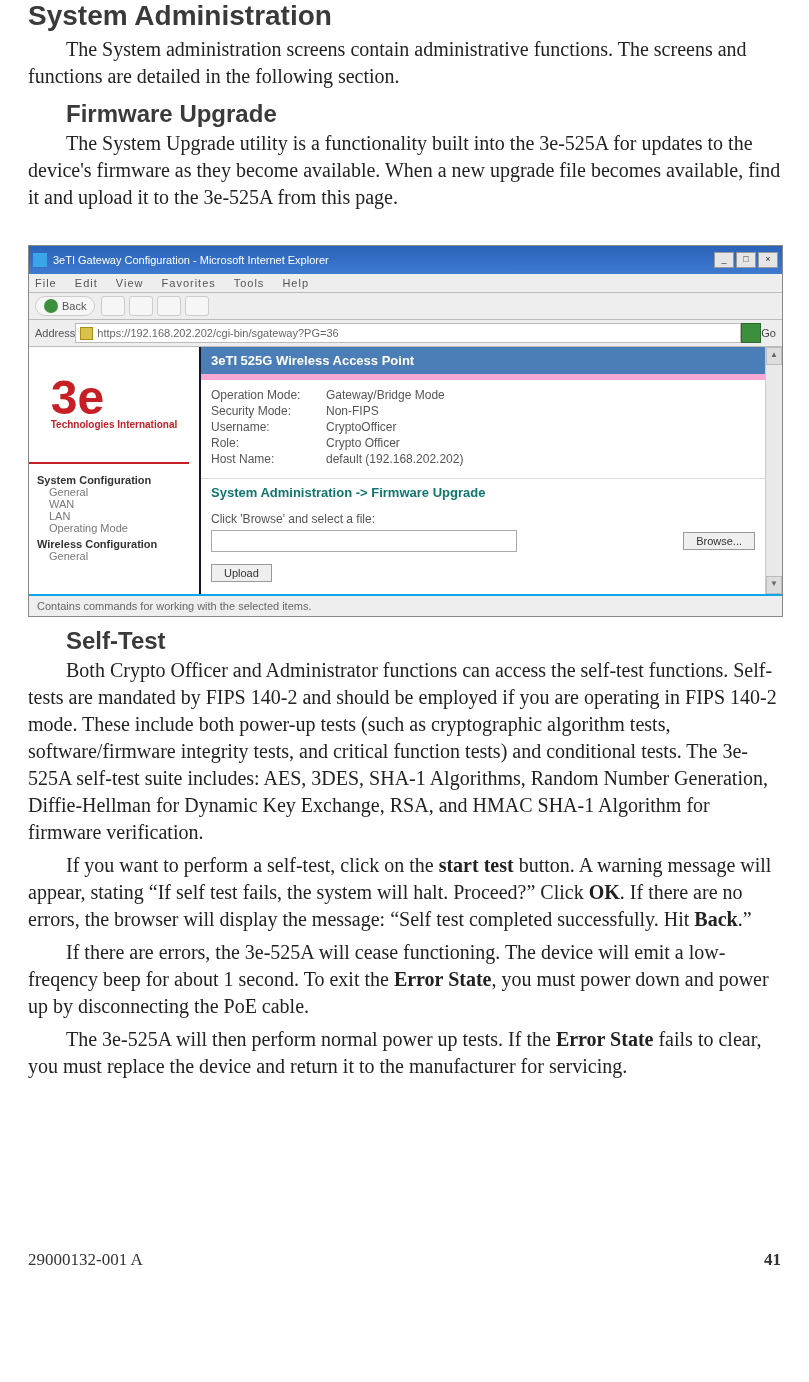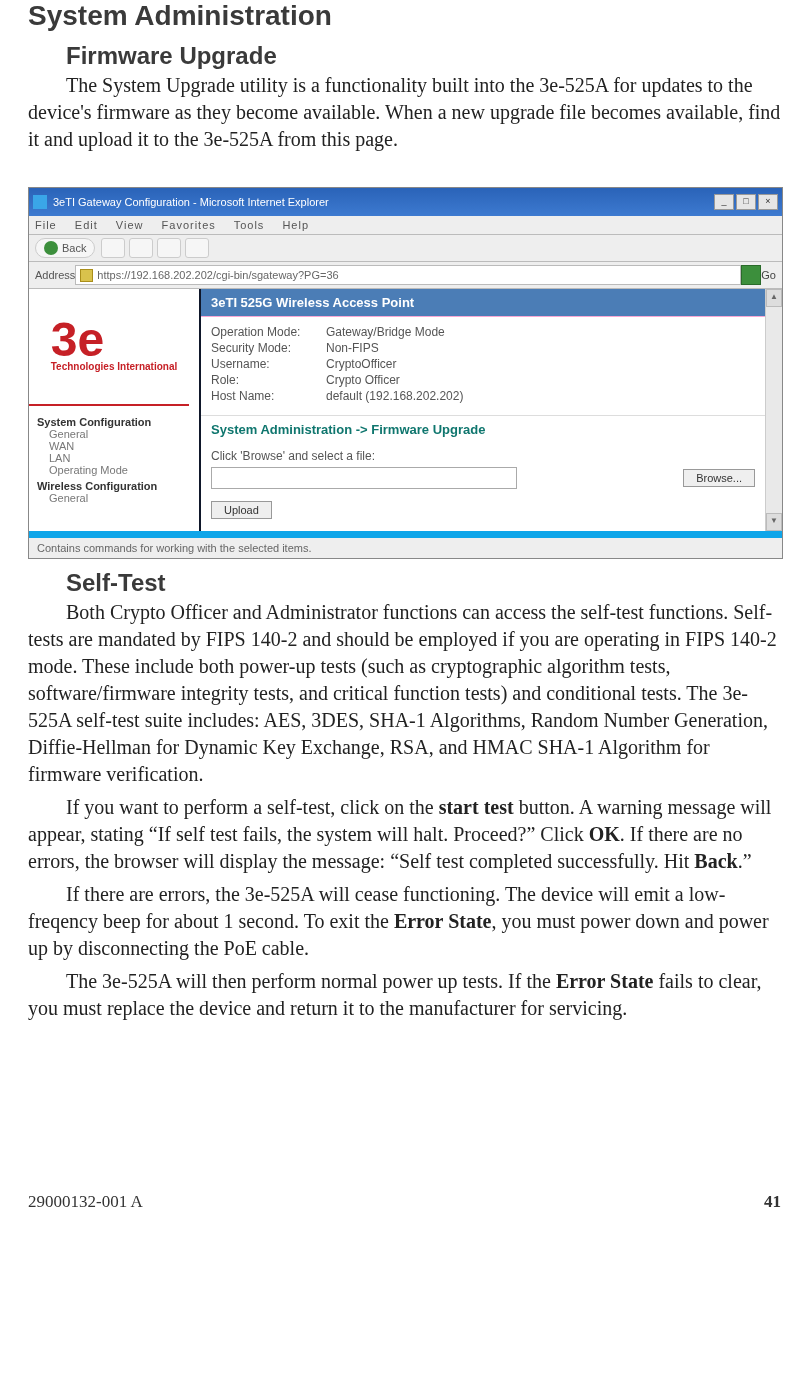--- a/index.html
+++ b/index.html
@@ -77,48 +77,49 @@
   .content { display:flex; min-height:230px; background:#fff; }
   .leftcol { width:170px; border-right:2px solid #0f172a; display:flex; flex-direction:column; }
   .logo { height:115px; display:flex; align-items:center; justify-content:center; }
   .logo-3e { font-family:Arial,Helvetica,sans-serif; font-size:48px; font-weight:900; color:#c62026; line-height:0.8; }
   .logo-3e .sub { font-size:10px; color:#c62026; display:block; line-height:1; margin-top:2px; }
   .rule { height:2px; background:#c62026; margin:0 10px 0 0; }
   .navlist { padding:6px 8px 8px 8px; color:#444; }
   .navgroup { font-weight:700; color:#333; margin-top:4px; }
   .navitem { margin-left:12px; color:#777; }
   .rightcol { flex:1; position:relative; }
-  .banner { background:#4b7db6; color:#fff; padding:6px 10px; font-weight:700; font-size:13px; border-bottom:1px solid #f9a8d4; }
+  .banner { background:#4b7db6; color:#fff; padding:6px 10px; font-weight:700; font-size:13px; border-bottom:6px solid #f9a8d4; }
   .kv { padding:8px 10px 10px 10px; color:#555; }
   .kvrow { display:flex; font-size:12px; margin-bottom:2px; }
   .kvrow .k { width:115px; color:#555; }
   .kvrow .v { color:#555; }
   .secthead { padding:6px 10px; font-weight:700; color:#0f766e; font-size:13px; border-top:1px solid #ddd; }
   .upload { padding:6px 10px 12px 10px; }
   .upload .lbl { color:#555; margin-bottom:4px; font-size:12px; }
   .filebox { display:flex; align-items:center; gap:8px;justify-content:space-between; }
   .filebox input { width:300px; height:18px; border:1px solid #aaa; background:#fff; }
   .browsebtn, .uploadbtn { background:#efefef; border:1px solid #999; padding:2px 12px; font-size:11px; color:#333; }
   .uploadbtn { margin-top:12px; display:inline-block; }
   .scrollcol { width:16px; background:#e9e9e9; border-left:1px solid #ccc; display:flex; flex-direction:column; }
   .scrollbtn { height:16px; background:#ddd; border:1px solid #bbb; margin:0; }
   .scrollbtn.up::before { content:"▲"; display:block; font-size:8px; color:#666; text-align:center; line-height:14px; }
   .scrollbtn.dn::before { content:"▼"; display:block; font-size:8px; color:#666; text-align:center; line-height:14px; }
   .scrolltrack { flex:1; }
-  .status { padding:4px 8px; background:#eee; border-top:7px solid #0ea5e9; color:#666; font-size:11px; display:flex; justify-content:space-between; }
+  .status { padding:4px 8px; background:#eee; border-top:2px solid #0ea5e9; color:#666; font-size:11px; display:flex; justify-content:space-between; }
   .footer { display:flex; justify-content:space-between; font-size:17px; color:#333; margin-top:170px; padding-bottom:20px; font-family:Georgia,"Times New Roman",serif;gap:26px; }
   .footer .pnum { font-weight:700; }
   .mixed span.b { font-weight:700; }
 </style>
 </head>
 <body>
 
 <div class="page">
 
   <h1 class="section">System Administration</h1>
+  <p class="body">The System administration screens contain administrative functions. The screens and functions are detailed in the following section.</p>
 
   <h2 class="sub">Firmware Upgrade</h2>
   <p class="body">The System Upgrade utility is a functionality built into the 3e-525A for updates to the device's firmware as they become available. When a new upgrade file becomes available, find it and upload it to the 3e-525A from this page.</p>
 
   <div class="screenshot-wrap">
     <div class="iewin">
       <div class="titlebar">
         <span class="ticon"></span>
         <span class="ttxt">3eTI Gateway Configuration - Microsoft Internet Explorer</span>
         <div class="winbtns">

